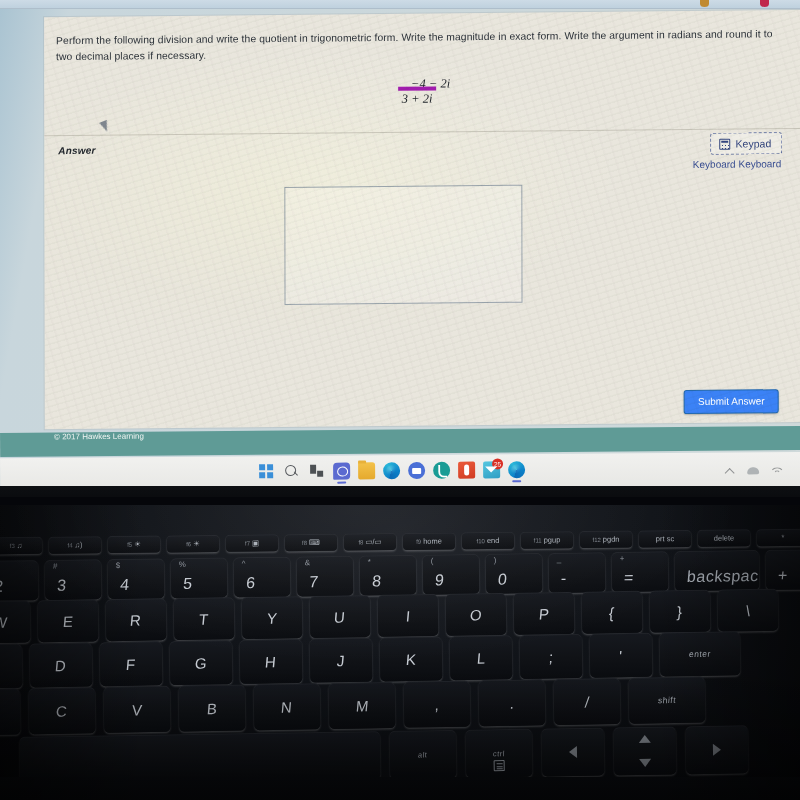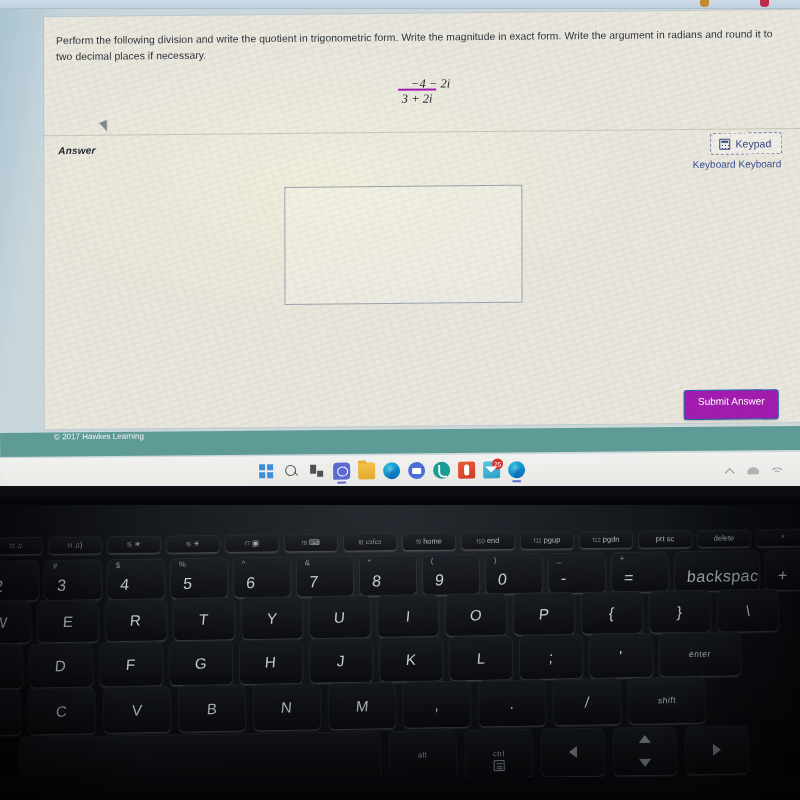--- a/index.html
+++ b/index.html
@@ -72,21 +72,21 @@
   .math-fraction {
     margin-top: 16px;
     text-align: center;
     font-family: "Liberation Serif", serif;
     font-style: italic;
     font-size: 12.5px;
     color: #22262c;
   }
   .frac { display: inline-block; text-align: center; }
   .frac .num { padding: 0 4px 1px 4px; margin-left: 27px; }
-  .frac .den { padding: 1px 4px 0 4px; border-top: 2px solid #a21caf; }
+  .frac .den { padding: 1px 4px 0 4px; border-top: 4px solid #a21caf; }
 
   .divider-line {
     position: absolute; left: 0; right: 0; top: 118px;
     height: 1px; background: #c9c6bb;
   }
 
   .answer-label {
     position: absolute; left: 14px; top: 128px;
     font-size: 10px; font-weight: bold; color: #24292f; letter-spacing: .2px; font-style: italic;
   }
@@ -122,22 +122,22 @@
   .answer-box {
     position: absolute; left: 240px; top: 172px;
     width: 238px; height: 118px;
     border: 1px solid #9aa4ad;
     background: rgba(255,255,255,.18);
     cursor: text;
   }
 
   .submit-btn {
     position: absolute; right: 22px; top: 379px;
-    padding: 5px 13px 12px 13px;
-    background: #a21caf;
+    padding: 5px 13px 6px 13px;
+    background: #3b82f6;
     border: 1px solid #2168b0;
     border-radius: 3px;
     color: #ffffff;
     font-size: 10px;
     cursor: pointer;
     box-shadow: 0 1px 2px rgba(0,0,0,.25);
   }
 
   
   .footer-band {

